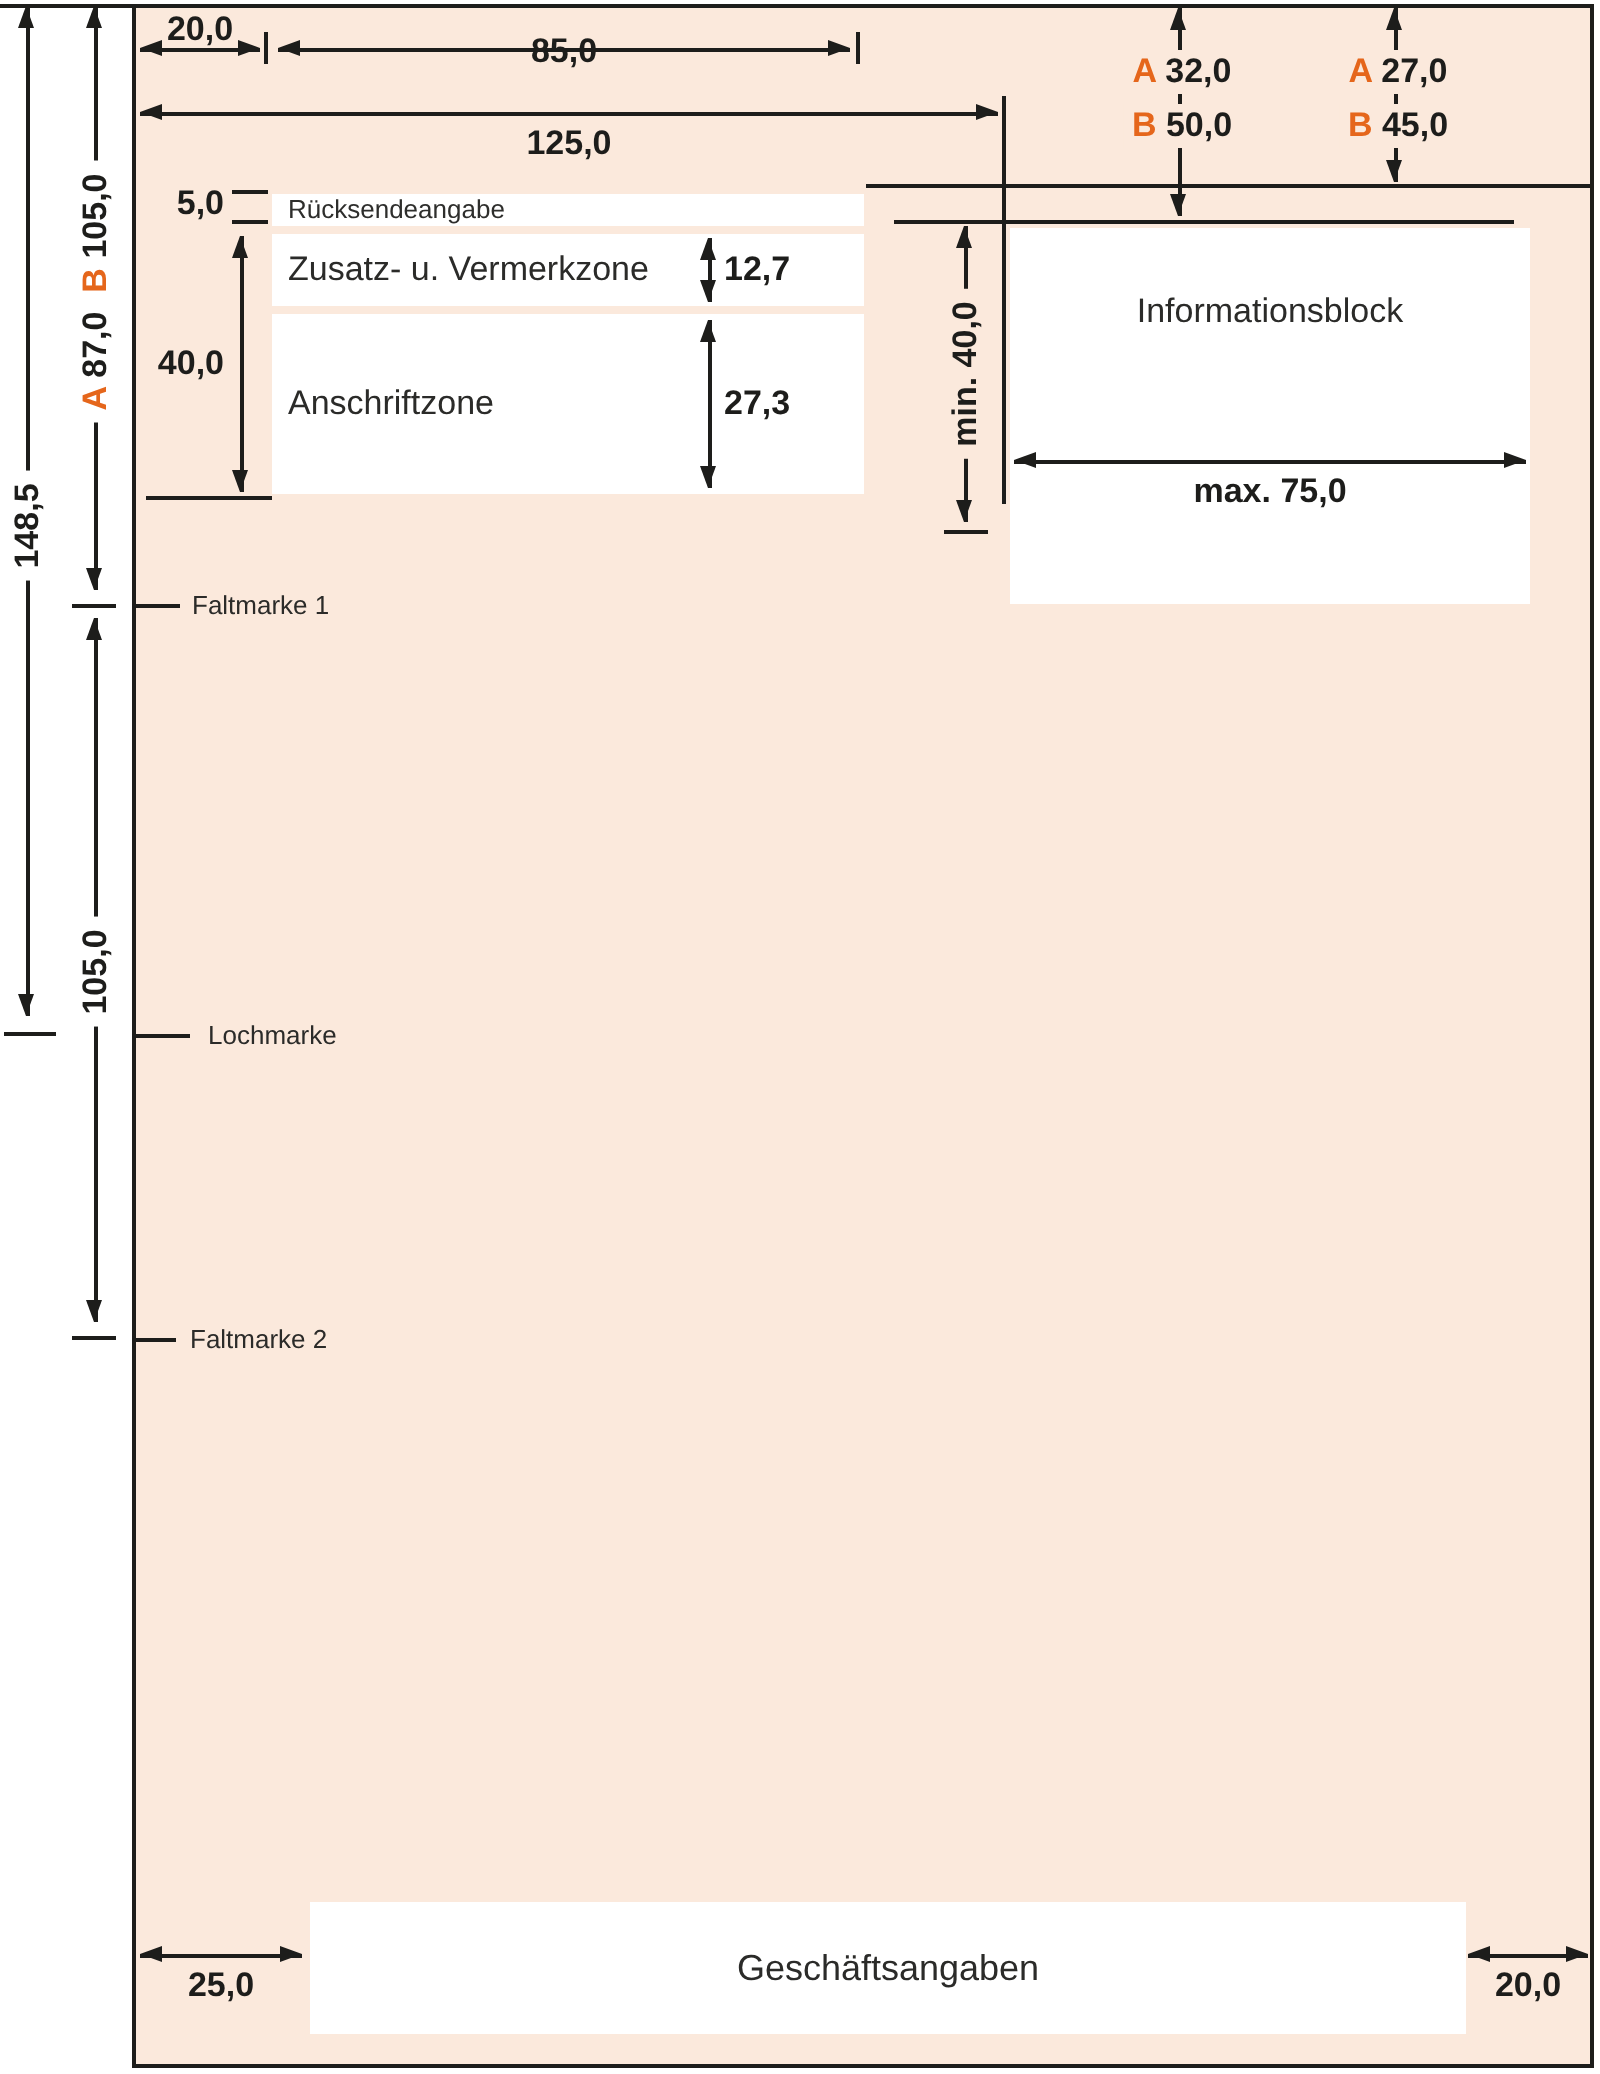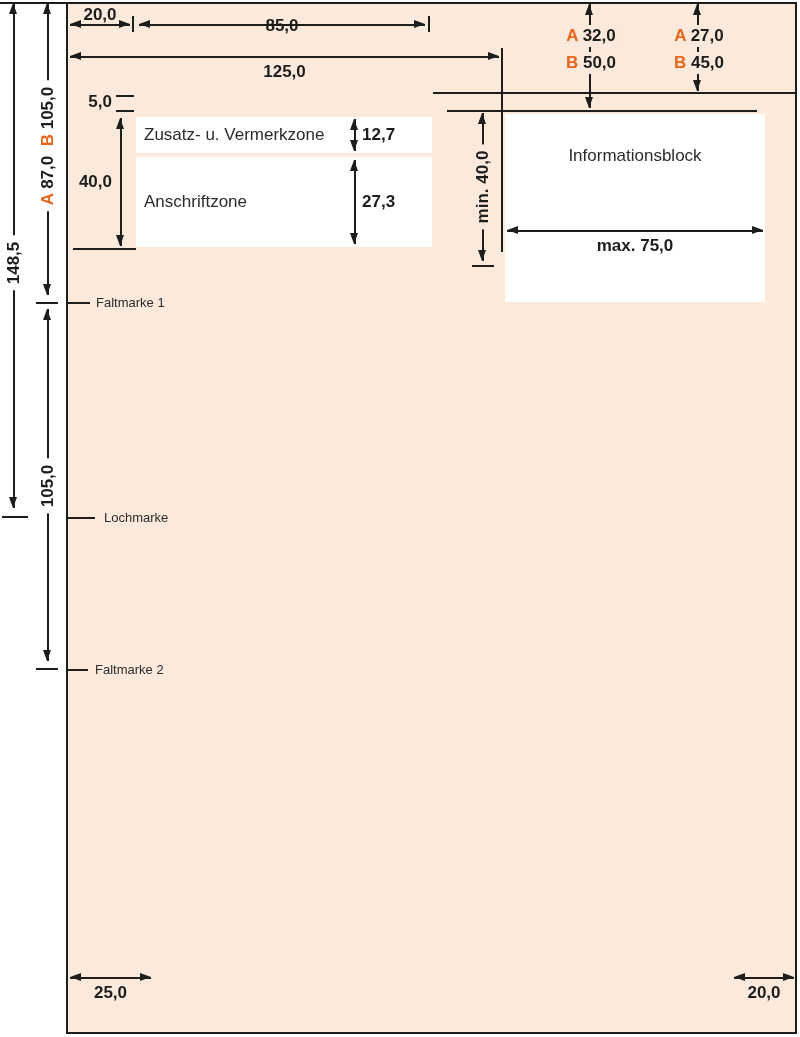--- a/index.html
+++ b/index.html
@@ -107,20 +107,23 @@
     <span>27,0</span>
   </div>
   <div class="ab-label" style="left:699px;top:63px">
     <span class="ab">B</span>
     <span>45,0</span>
   </div>
 
   <div class="hl" style="left:433px;top:92px;width:362px"></div>
   <div class="hl" style="left:447px;top:110px;width:310px"></div>
 
+  <div class="whitebox" style="left:136px;top:97px;width:296px;height:16px">
+    <div style="font-size:13px;line-height:16px;padding-left:8px;color:#2e2e2c">Rücksendeangabe</div>
+  </div>
   <div class="num" style="left:64px;top:91px;width:48px;text-align:right;line-height:22px">5,0</div>
   <div class="hl" style="left:116px;top:95px;width:18px"></div>
   <div class="hl" style="left:116px;top:110px;width:18px"></div>
 
   <div class="whitebox" style="left:136px;top:117px;width:296px;height:36px">
     <div class="zlabel" style="left:8px;line-height:36px;position:relative">Zusatz- u. Vermerkzone</div>
   </div>
   <div class="vl" style="left:354px;top:119px;height:32px"></div>
   <div class="tri tri-u" style="left:350px;top:119px"></div>
   <div class="tri tri-d" style="left:350px;top:140px"></div>
@@ -155,20 +158,23 @@
 
   <div class="hl" style="left:68px;top:302px;width:22px"></div>
   <div class="mark-label" style="left:96px;top:292px">Faltmarke 1</div>
 
   <div class="hl" style="left:68px;top:517px;width:27px"></div>
   <div class="mark-label" style="left:104px;top:507px">Lochmarke</div>
 
   <div class="hl" style="left:68px;top:669px;width:20px"></div>
   <div class="mark-label" style="left:95px;top:659px">Faltmarke 2</div>
 
+  <div class="whitebox" style="left:155px;top:951px;width:578px;height:66px">
+    <div class="zlabel" style="position:relative;width:100%;text-align:center;line-height:66px;font-size:18px">Geschäftsangaben</div>
+  </div>
 
   <div class="hl" style="left:70px;top:977px;width:81px"></div>
   <div class="tri tri-l" style="left:70px;top:973px"></div>
   <div class="tri tri-r" style="left:140px;top:973px"></div>
   <div class="num" style="left:70px;top:983px;width:81px;text-align:center">25,0</div>
 
   <div class="hl" style="left:734px;top:977px;width:60px"></div>
   <div class="tri tri-l" style="left:734px;top:973px"></div>
   <div class="tri tri-r" style="left:783px;top:973px"></div>
   <div class="num" style="left:734px;top:983px;width:60px;text-align:center">20,0</div>

